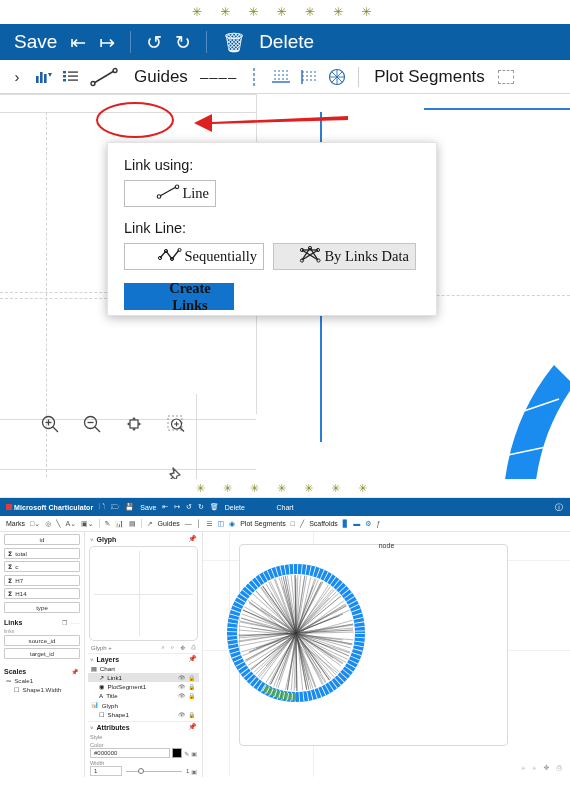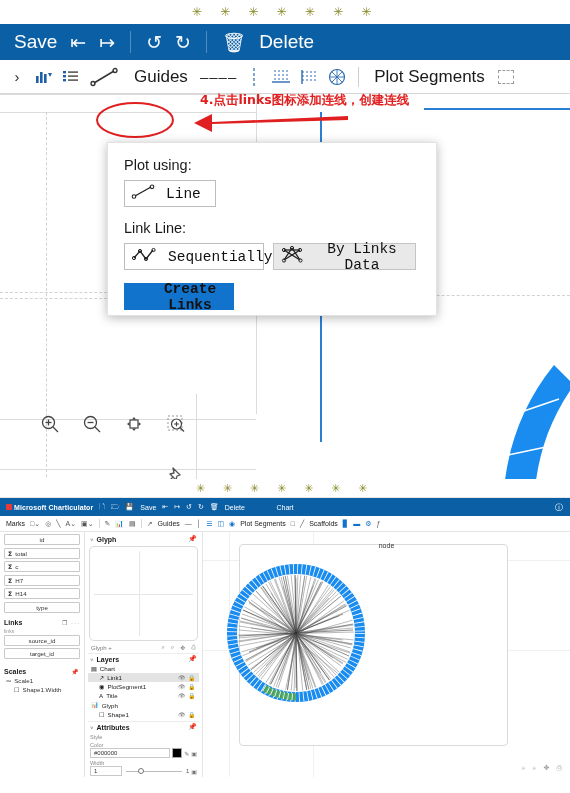--- a/index.html
+++ b/index.html
@@ -73,22 +73,22 @@
 
   
   .popup {
     position:absolute; left:107px; top:118px; width:330px; height:174px;
     background:#fff; box-shadow:0 2px 10px rgba(0,0,0,.28); border:1px solid #e2e2e2;
     padding:14px 16px; z-index:30;
   }
   .popup .lbl { font-size:14.5px; color:#1a1a1a; margin-bottom:7px; }
   .popup .row { display:flex; gap:9px; margin-bottom:13px; }
   .popup button {
-    font-family:Liberation Mono, monospace;
-    display:flex; align-items:center; justify-content:flex-start; gap:9px;
+    font-family:Liberation Serif, serif;
+    display:flex; align-items:center; justify-content:flex-end; 
     height:27px; font-size:14.5px; color:#111; cursor:pointer;
   }
   .btn-white { background:#fff; border:1px solid #bdbdbd; }
   .btn-grey  { background:#e9e9e9; border:1px solid #c4c4c4; }
   .btn-line { width:92px; }
   .btn-band { width:95px; }
   .btn-seq  { width:140px; }
   .btn-bld  { width:143px; }
   .btn-create {
     background:#1273cc; border:none; color:#fff; font-weight:700;
@@ -311,21 +311,21 @@
         </span>
       </div>
       <span class="pin" style="left:160px; top:372px;">
         <svg width="22" height="22" viewBox="0 0 22 22">
             <path d="M13 2 l7 7 -3 1 -1 4 -3 -3 -6 6 6-6 -3-3 4-1z" fill="none" stroke="#555" stroke-width="1.3" stroke-linejoin="round"></path>
           </svg>
       </span>
     </div>
 
     <div class="popup">
-      <div class="lbl">Plot using:</div>
+      <div class="lbl">Link using:</div>
       <div class="row">
         <button class="btn-white btn-line">
           <span>
             <svg width="26" height="15" viewBox="0 0 26 15">
                 <line x1="4" y1="12" x2="20" y2="3" stroke="#222" stroke-width="1.4"></line>
                 <circle cx="3" cy="12.5" r="1.8" fill="none" stroke="#222" stroke-width="1.1"></circle>
                 <circle cx="21" cy="2.8" r="1.8" fill="none" stroke="#222" stroke-width="1.1"></circle>
               </svg>
           </span>
           <span>Line</span>
@@ -364,21 +364,20 @@
               </g>
             </svg>
           </span>
           <span>By Links Data</span>
         </button>
       </div>
       <button class="btn-create">Create Links</button>
     </div>
 
     <div class="red-ellipse" style="left:96px; top:78px; width:78px; height:36px;"></div>
-    <div class="red-anno" style="left:200px; top:68px;">4.点击links图标添加连线，创建连线</div>
     <svg class="red-arrow" style="left:170px; top:86px;" width="180" height="26" viewBox="0 0 180 26" aria-hidden="true">
       <path d="M178 6 L42 12 L42 4 L24 13 L42 22 L42 14 L178 10 Z" fill="#e02020"></path>
     </svg>
   </div>
 
   <div class="sep small">✳ ✳ ✳ ✳ ✳ ✳ ✳</div>
 
   <div class="bot-panel">
 
     <div class="bp-ribbon">

